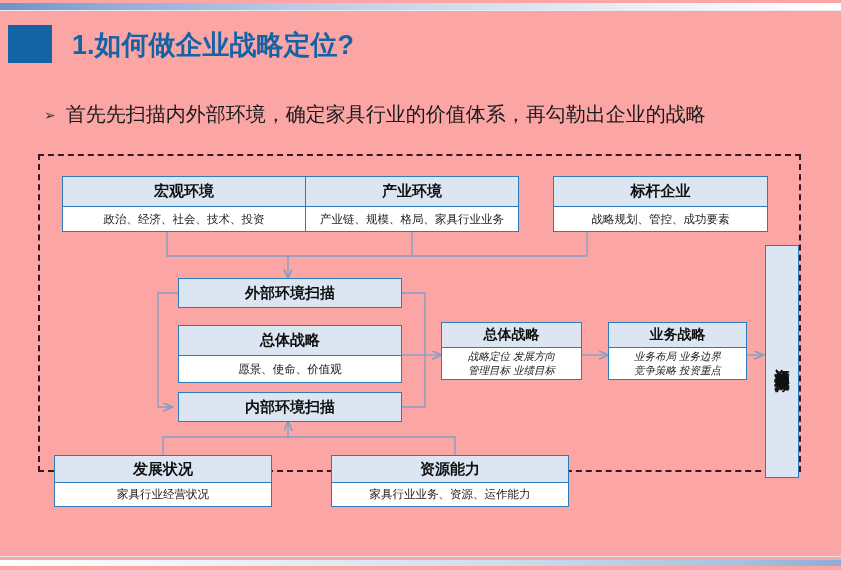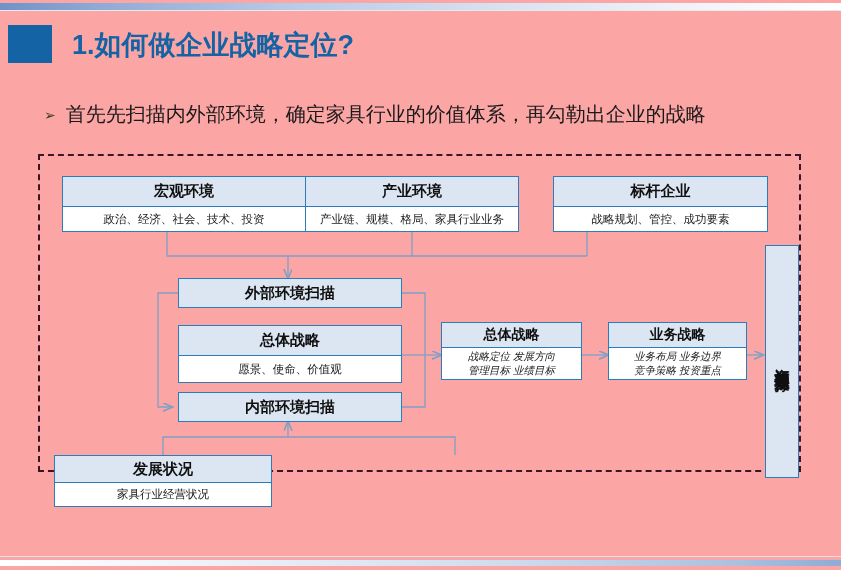--- a/index.html
+++ b/index.html
@@ -162,20 +162,24 @@
       <span>业务布局  业务边界</span>
       <span>竞争策略  投资重点</span>
     </div>
   </div>
 
   <div class="card bot-card" style="left:54px;top:455px;width:218px;">
     <div class="hd">发展状况</div>
     <div class="bd">家具行业经营状况</div>
   </div>
 
+  <div class="card bot-card" style="left:331px;top:455px;width:238px;">
+    <div class="hd">资源能力</div>
+    <div class="bd">家具行业业务、资源、运作能力</div>
+  </div>
 
   <div class="vcard">
     <span>资源与管理体系支撑</span>
   </div>
 
   <div class="botline"></div>
   <div class="botbar"></div>
 </div>
 
 </body></html>

